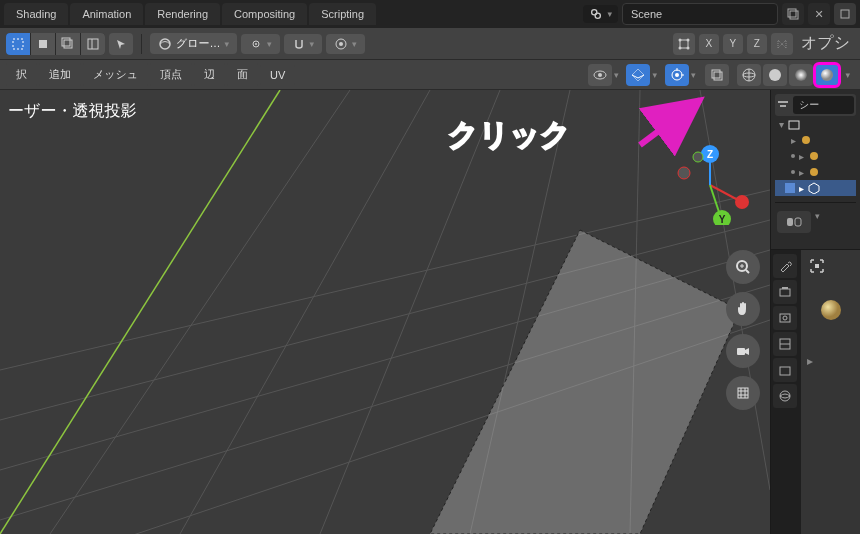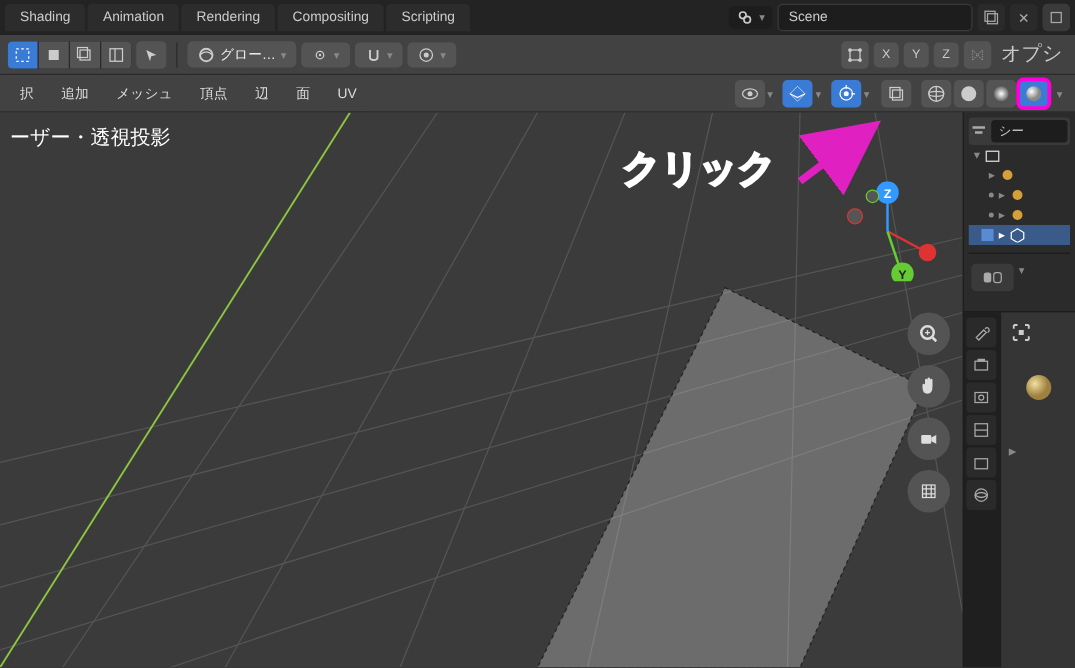--- a/index.html
+++ b/index.html
@@ -27,21 +27,21 @@
 .float-btn{width:34px;height:34px;background:#545454;border-radius:50%;display:flex;align-items:center;justify-content:center;color:#ddd}
 .gizmo{position:absolute;right:20px;top:55px;width:80px;height:80px}
 .sidebar{width:90px;background:#2b2b2b;display:flex;flex-direction:column;border-left:1px solid #1a1a1a}
 .outliner{height:160px;background:#2b2b2b;border-bottom:1px solid #1a1a1a;padding:4px;font-size:10px}
 .outliner-row{display:flex;align-items:center;padding:2px 4px;gap:4px;color:#bbb}
 .outliner-row.sel{background:#3a5a8a;color:#fff}
 .props{flex:1;display:flex}
 .prop-tabs{width:30px;background:#1f1f1f;display:flex;flex-direction:column;gap:2px;padding:4px 2px}
 .prop-tab{width:24px;height:24px;background:#2a2a2a;border-radius:3px;display:flex;align-items:center;justify-content:center}
 .prop-content{flex:1;background:#353535;padding:4px}
-.click-annotation{position:absolute;top:115px;left:498px;font-size:30px;font-weight:900;color:#e020c0;-webkit-text-stroke:2px #fff;pointer-events:none;z-index:100}
+.click-annotation{position:absolute;top:115px;left:448px;font-size:30px;font-weight:900;color:#e020c0;-webkit-text-stroke:2px #fff;pointer-events:none;z-index:100}
 .arrow{position:absolute;top:90px;left:630px;z-index:99;pointer-events:none}
 .grid-plane{position:absolute;inset:0}
 svg{display:block}
 .chev{font-size:9px;color:#888}
 </style>
 </head>
 <body>
 
 <div class="topbar">
   <div class="tab">Shading</div>

